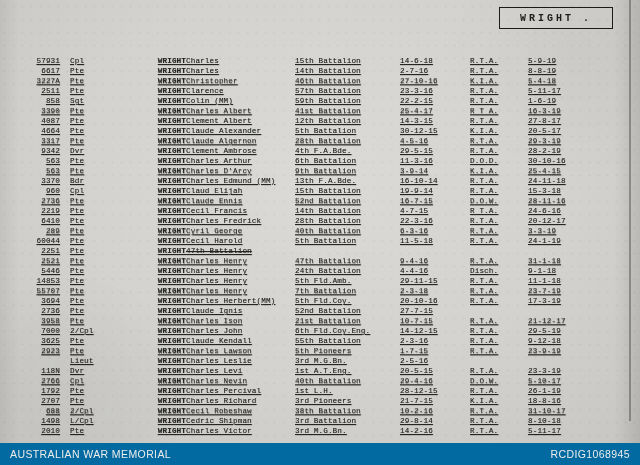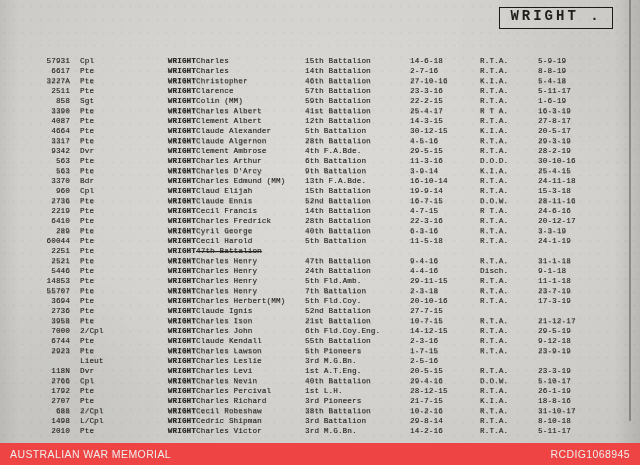--- a/index.html
+++ b/index.html
@@ -23,42 +23,43 @@
       radial-gradient(circle at 90% 12%, rgba(0,0,0,0.04), transparent 20%);
     background-size:9px 13px, 15px 7px, 100% 100%, 100% 100%;
   }
   .edge-line{
     position:absolute;top:0;bottom:22px;right:9px;width:2px;
     background:rgba(35,35,32,0.35);
   }
   .name-tab{
     position:absolute;top:7px;right:27px;width:112px;height:20px;
     border:1.5px solid #1c1c1a;
-    display:flex;justify-content:center;
-    font-size:14px;font-weight:bold;letter-spacing:3px;color:#1e1e1c;
+    display:flex;align-items:center;justify-content:center;
+    font-size:10px;font-weight:bold;letter-spacing:3px;color:#1e1e1c;
     background:rgba(255,255,255,0.05);
   }
   .roll{
-    position:absolute;left:30px;top:56px;right:18px;
+    position:absolute;left:20px;top:56px;right:18px;
     font-size:7.5px;line-height:10px;color:#262624;
     letter-spacing:0.2px;
     text-shadow:0.35px 0.35px 0.35px rgba(70,70,66,0.55);
+    text-decoration:underline;
   }
   .row{
     display:grid;
     grid-template-columns:50px 48px 68px 109px 105px 70px 58px 64px;
     height:10px;white-space:nowrap;
   }
   .row:nth-child(3n){transform:translateY(0.3px);}
   .col{overflow:hidden;}
   .col-no{text-align:right;padding-right:10px;}
   .col-surname{font-weight:bold;text-align:right;}
   .struck{text-decoration:line-through;text-decoration-thickness:1px;}
   .footer{
-    position:absolute;left:0;right:0;bottom:0;height:22px;background:#ef4444;
+    position:absolute;left:0;right:0;bottom:0;height:22px;background:#0369a1;
     display:flex;align-items:center;justify-content:space-between;
     padding:0 10px;box-sizing:border-box;
     font-family:"Liberation Sans","DejaVu Sans",sans-serif;
     font-size:10.5px;color:#ededeb;letter-spacing:0.4px;
   }
 </style>
 </head>
 <body>
 
 <div class="paper">
@@ -340,21 +341,21 @@
         <span class="col col-no">7000</span>
         <span class="col col-rank">2/Cpl</span>
         <span class="col col-surname">WRIGHT</span>
         <span class="col col-given">Charles John</span>
         <span class="col col-unit">6th Fld.Coy.Eng.</span>
         <span class="col col-date1">14-12-15</span>
         <span class="col col-fate">R.T.A.</span>
         <span class="col col-date2">29-5-19</span>
       </div>
       <div class="row">
-        <span class="col col-no">6744</span>
+        <span class="col col-no">3625</span>
         <span class="col col-rank">Pte</span>
         <span class="col col-surname">WRIGHT</span>
         <span class="col col-given">Claude Kendall</span>
         <span class="col col-unit">55th Battalion</span>
         <span class="col col-date1">2-3-16</span>
         <span class="col col-fate">R.T.A.</span>
         <span class="col col-date2">9-12-18</span>
       </div>
       <div class="row">
         <span class="col col-no">2923</span>

